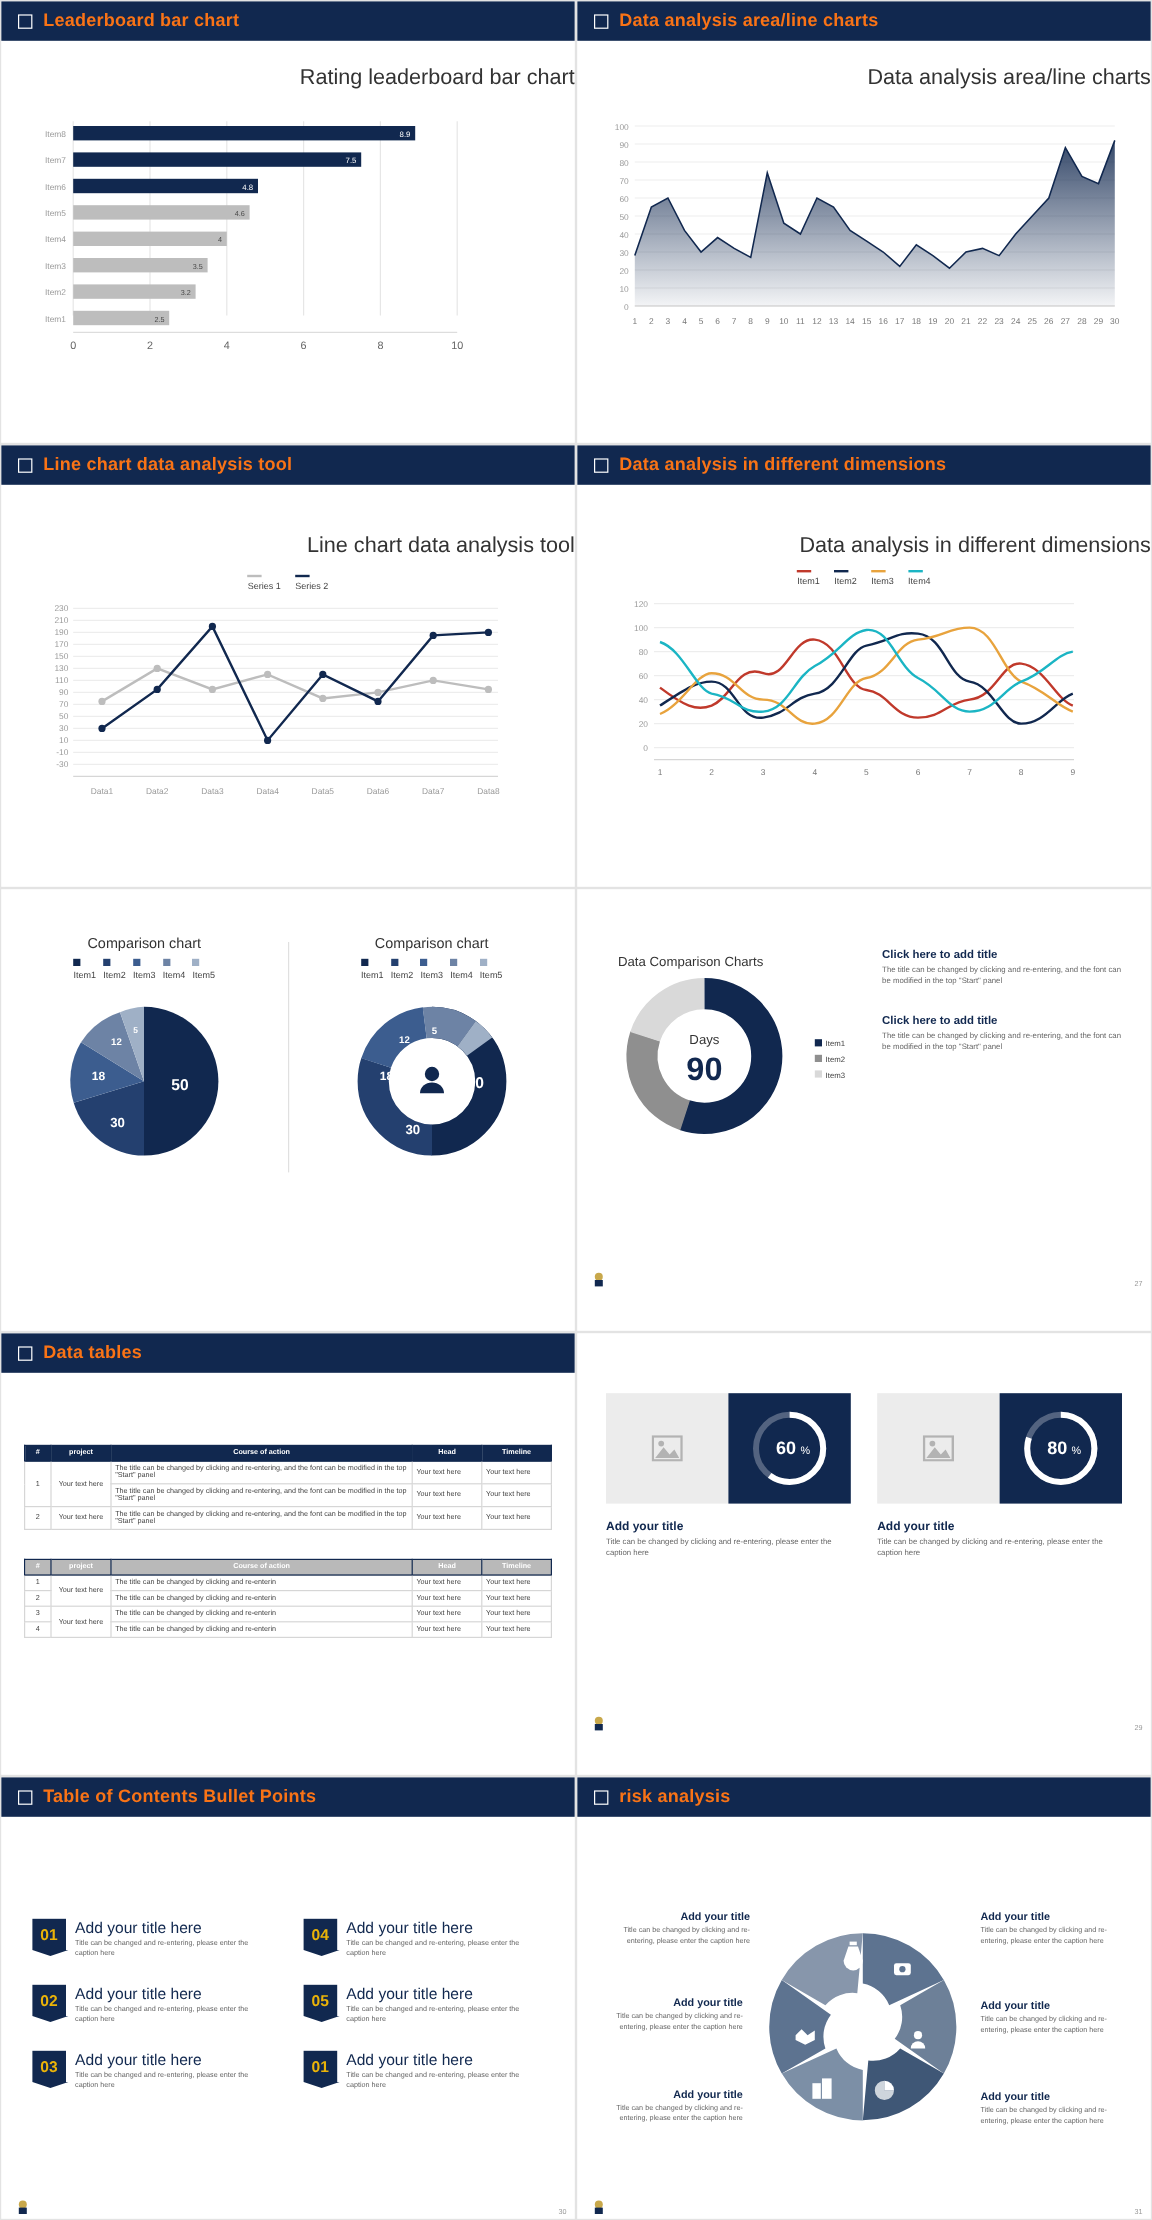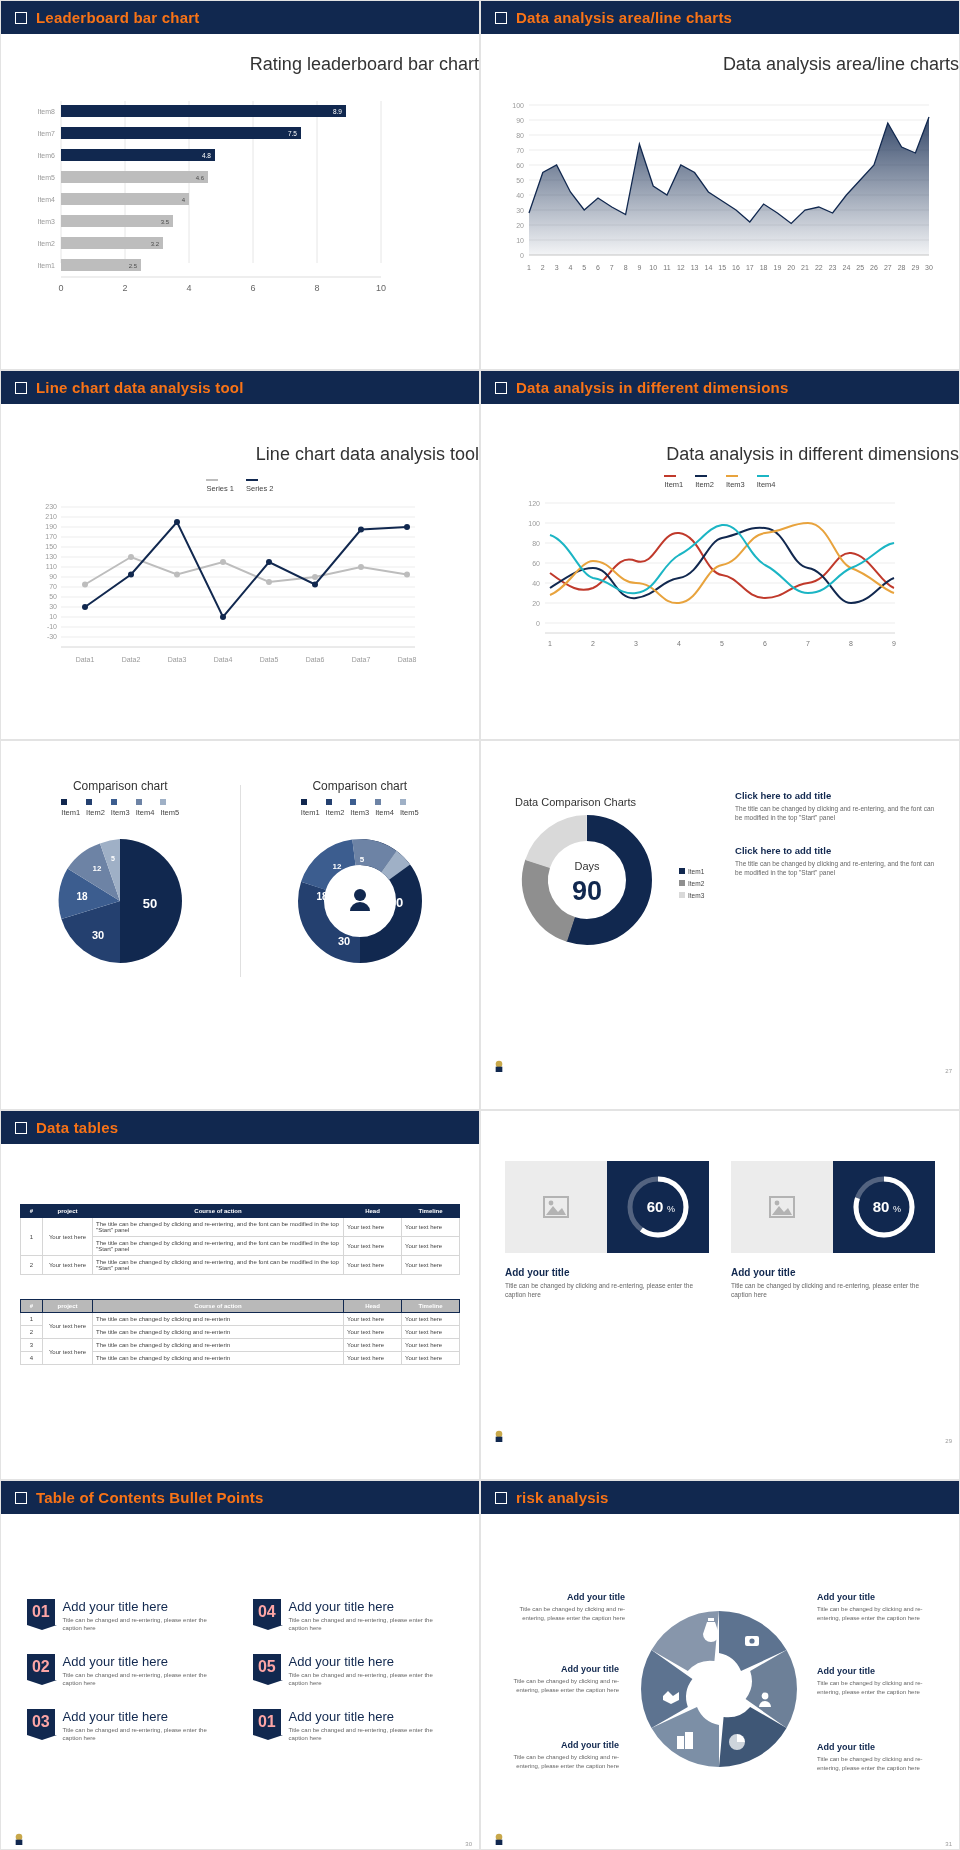--- a/index.html
+++ b/index.html
@@ -67,21 +67,21 @@
 
   
   table.dt { border-collapse:collapse; font-size:6px; }
   table.dt th { background:#11284f; color:#fff; font-weight:bold; padding:3px 2px; border:1px solid #11284f; }
   table.dt td { border:1px solid #d6d6d6; padding:3px 3px; color:#444; }
   table.dt2 th { background:#b9b9b9; color:#fff; }
 
   
   .toc-item { display:flex; gap:8px; align-items:flex-start; }
   .toc-num {
-    background:#11284f; color:#fca5a5; font-size:16px; font-weight:bold;
+    background:#11284f; color:#eab308; font-size:13px; font-weight:bold;
     width:30px; height:26px; display:flex; align-items:center; justify-content:center;
     position:relative;
   }
   .toc-num:after{
     content:""; position:absolute; left:0; top:100%;
     border-left:15px solid transparent; border-right:15px solid transparent;
     border-top:5px solid #11284f;
   }
   .toc-h { color:#11284f; font-size:13px; font-weight:normal; }
   .toc-p { color:#666; font-size:6px; line-height:1.35; margin-top:2px; }

